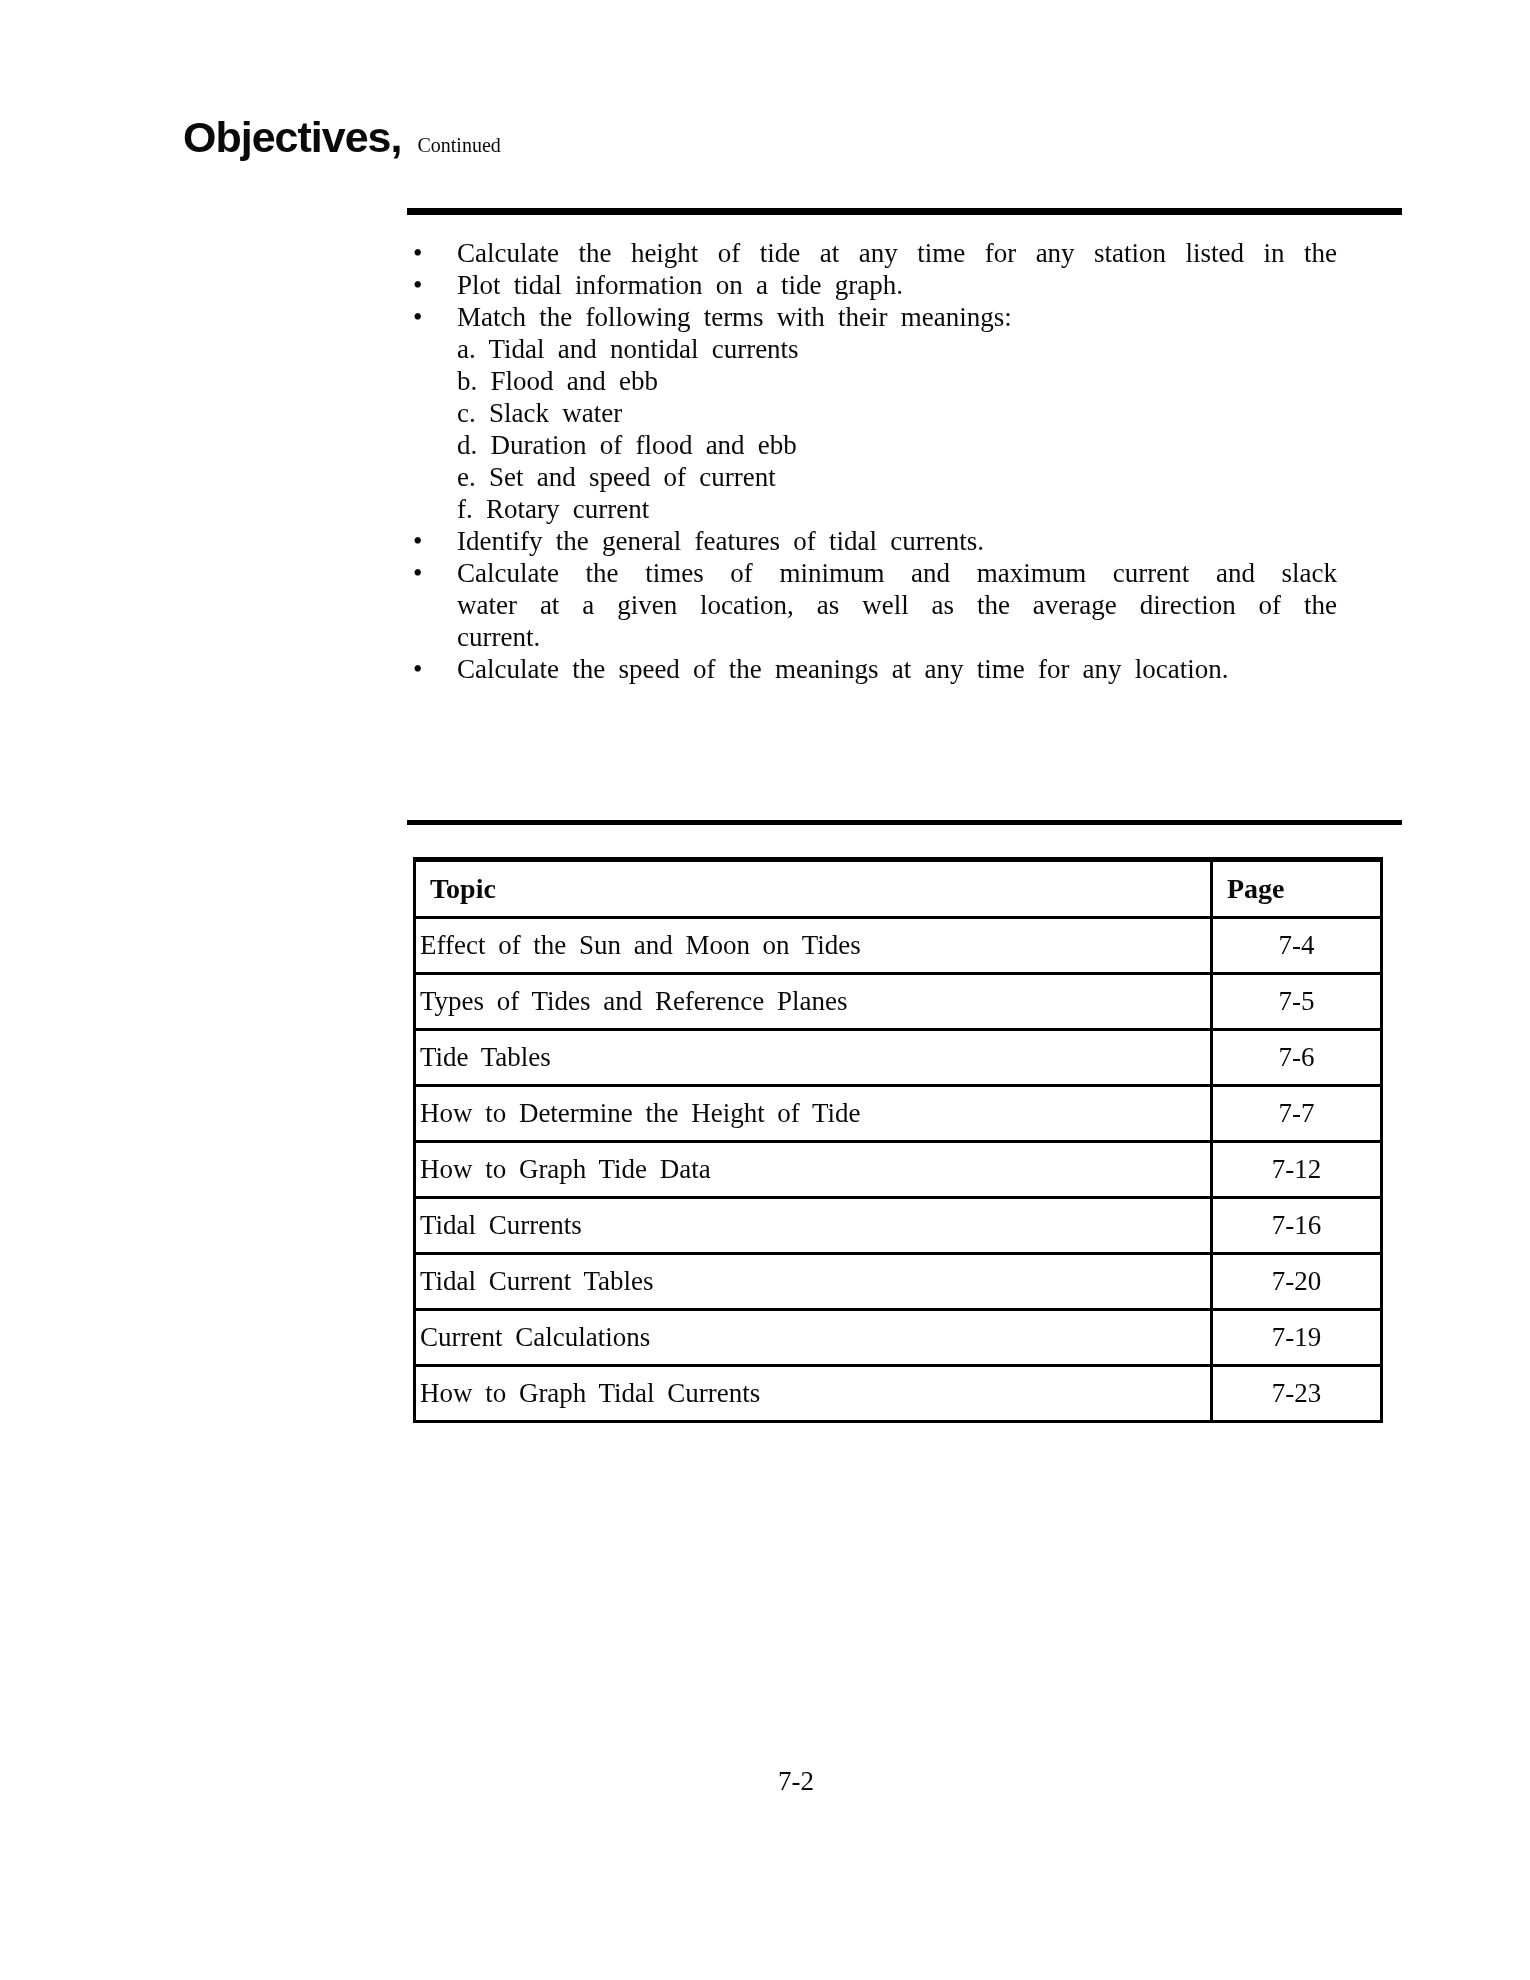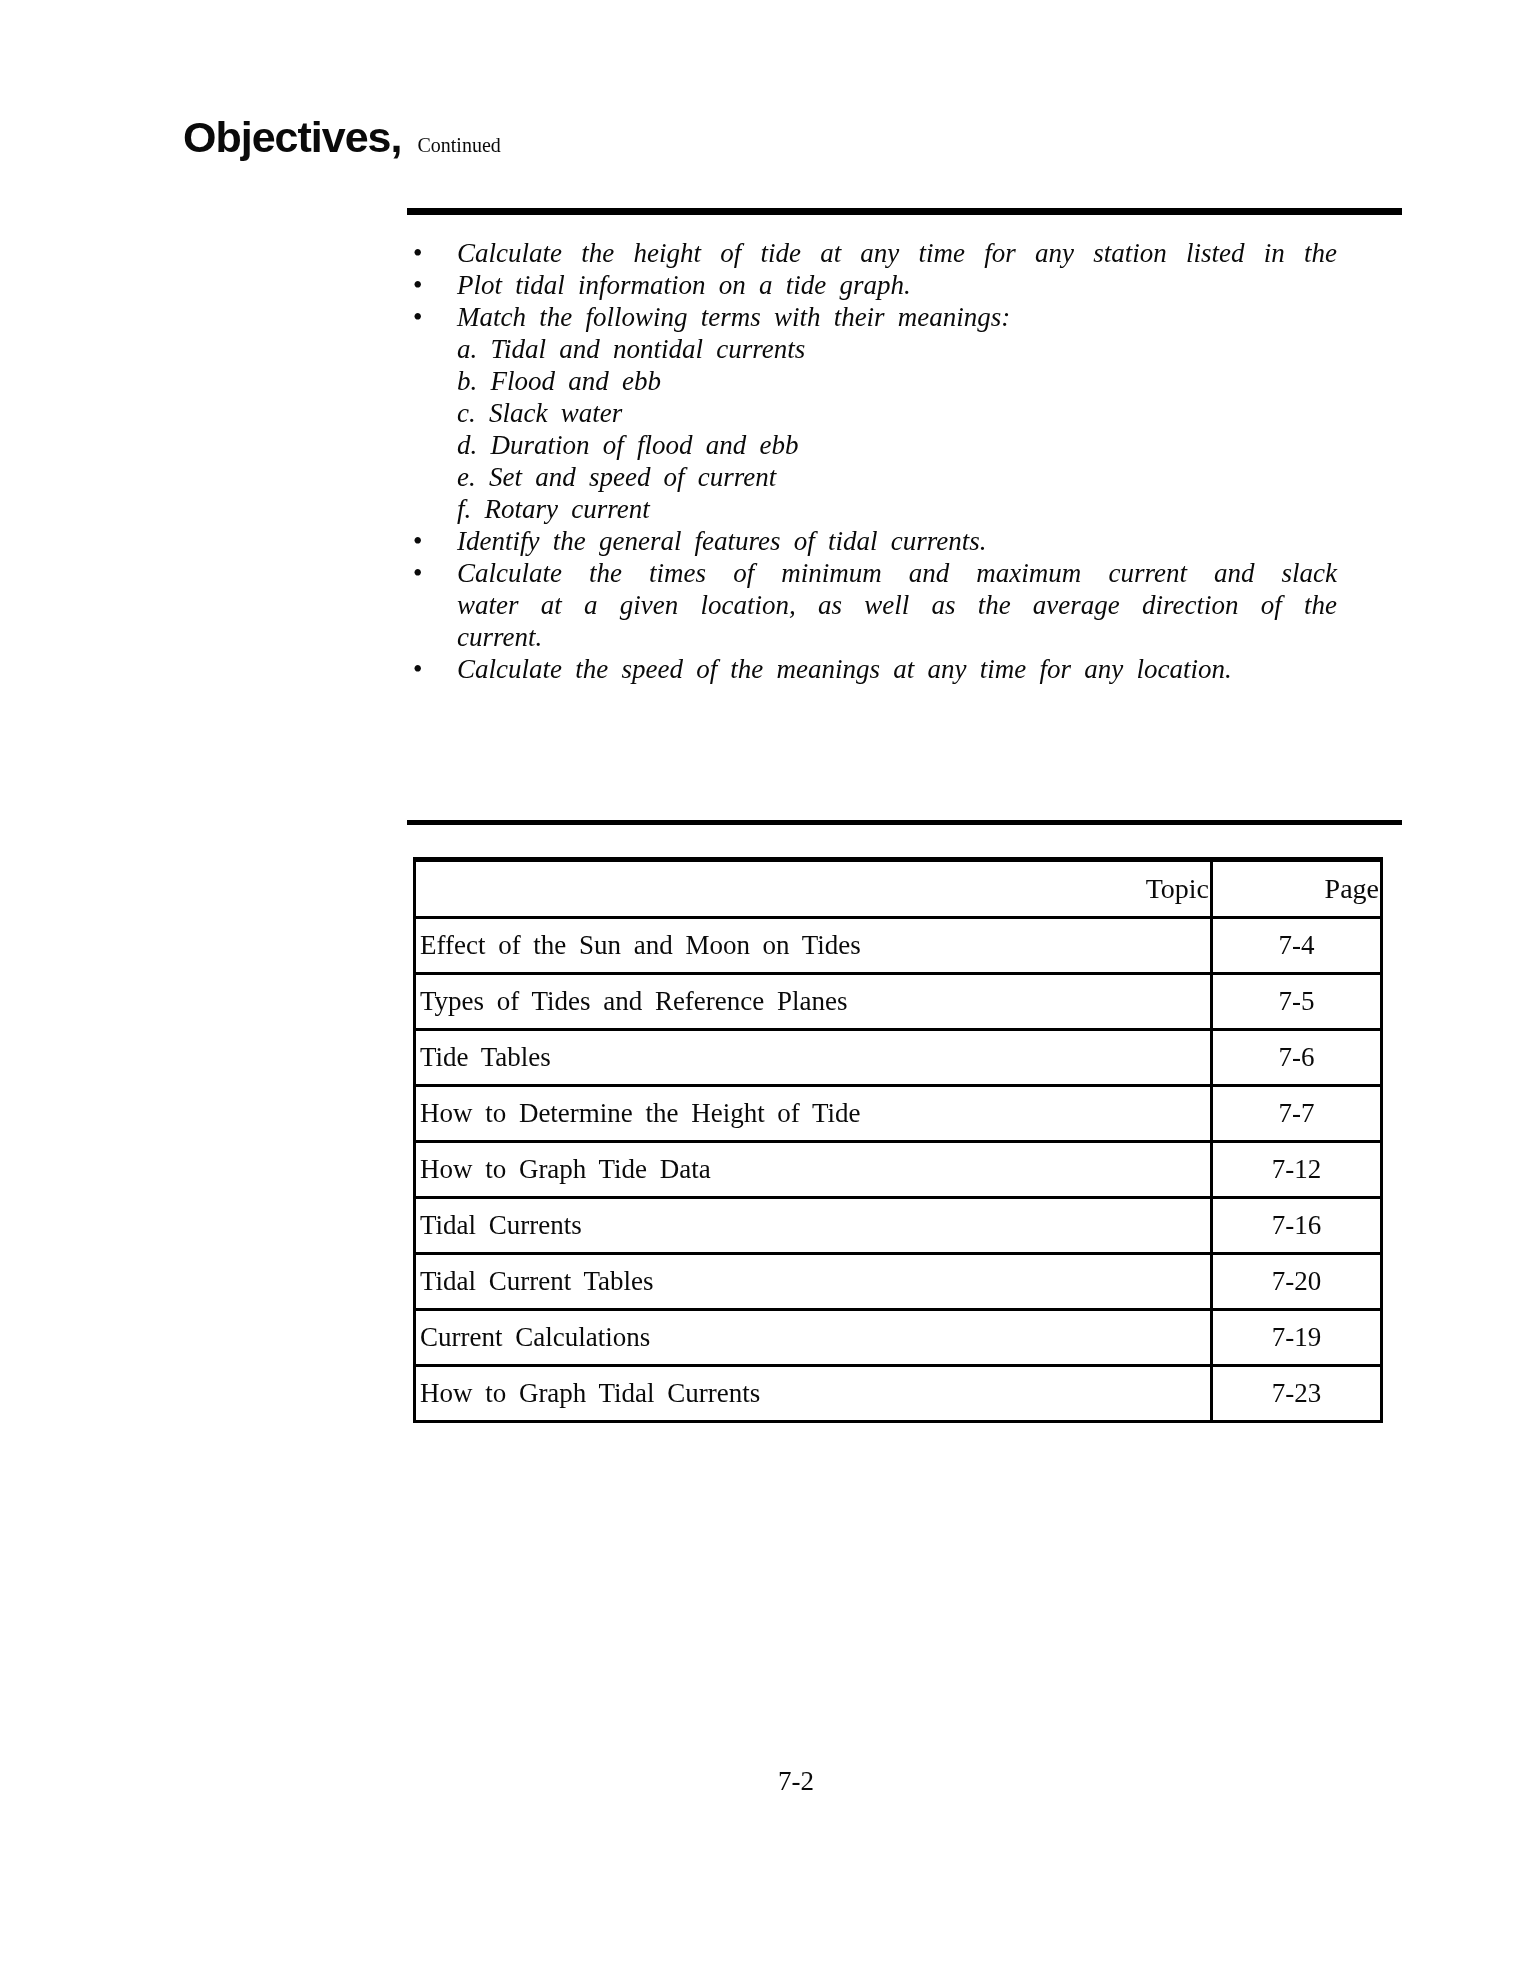--- a/index.html
+++ b/index.html
@@ -61,21 +61,20 @@
     display: flex;
     align-items: flex-start;
   }
   .obj-item .marker {
     flex: 0 0 44px;
     width: 44px;
   }
   .obj-item .content {
     flex: 1 1 auto;
     width: 880px;
-    font-style: italic;
   }
   .obj-item .content .line {
     display: block;
     text-align: left;
   }
   .obj-item .content .line.just {
     text-align: justify;
     text-align-last: justify;
   }
 
@@ -93,22 +92,22 @@
   .toc-table col.col-topic { width: 797px; }
   .toc-table col.col-page  { width: 170px; }
   .toc-table th, .toc-table td {
     border: 3px solid #000;
     background: #fff;
   }
   .toc-table thead th {
     border-top-width: 5px;
     height: 52px;
     font-size: 28px;
-    font-weight: normal;
-    text-align: right;
+    font-weight: bold;
+    text-align: left;
     vertical-align: middle;
     padding-left: 14px;
   }
   .toc-table tbody td {
     height: 51px;
     vertical-align: middle;
   }
   .toc-table td.topic-cell {
     text-align: left;
     padding-left: 4px;

